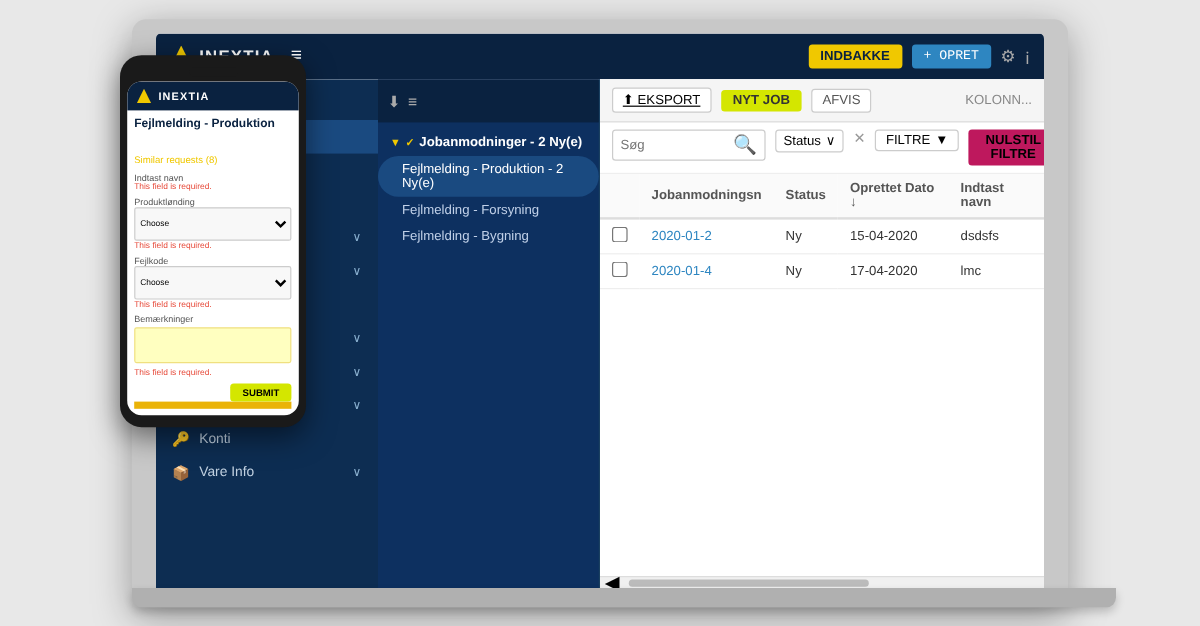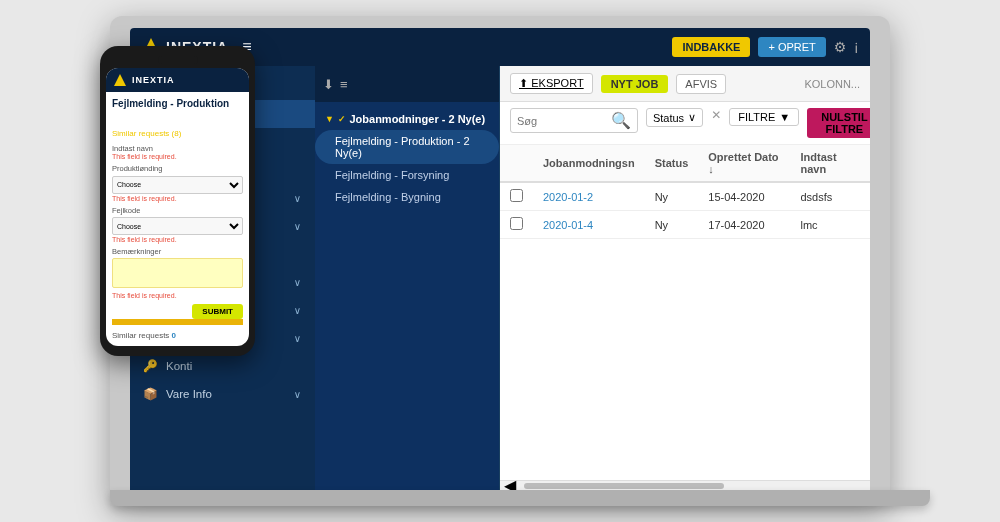--- a/index.html
+++ b/index.html
@@ -94,20 +94,21 @@
       align-items: center;
       gap: 4px;
     }
     .nav-btn.inbox-btn {
       background: #f0c800;
       color: #0a2240;
       font-weight: 700;
     }
     .nav-btn.create-btn {
       background: #2e86c1;
+      font-family: Liberation Mono, monospace;
     }
     .nav-icon-btn {
       background: none;
       border: none;
       color: #aaa;
       font-size: 14px;
       cursor: pointer;
     }
 
     
@@ -444,21 +445,21 @@
       color: #555;
       margin-top: 4px;
     }
     .phone-field-required {
       font-size: 7px;
       color: #e74c3c;
       margin-bottom: 2px;
     }
     .phone-select {
       width: 100%;
-      height: 18px;
+      height: 28px;
       border: 1px solid #ccc;
       border-radius: 2px;
       font-size: 7px;
       background: #f8f8f8;
       margin-bottom: 1px;
     }
     .phone-textarea {
       width: 100%;
       height: 30px;
       border: 1px solid #f0e080;

